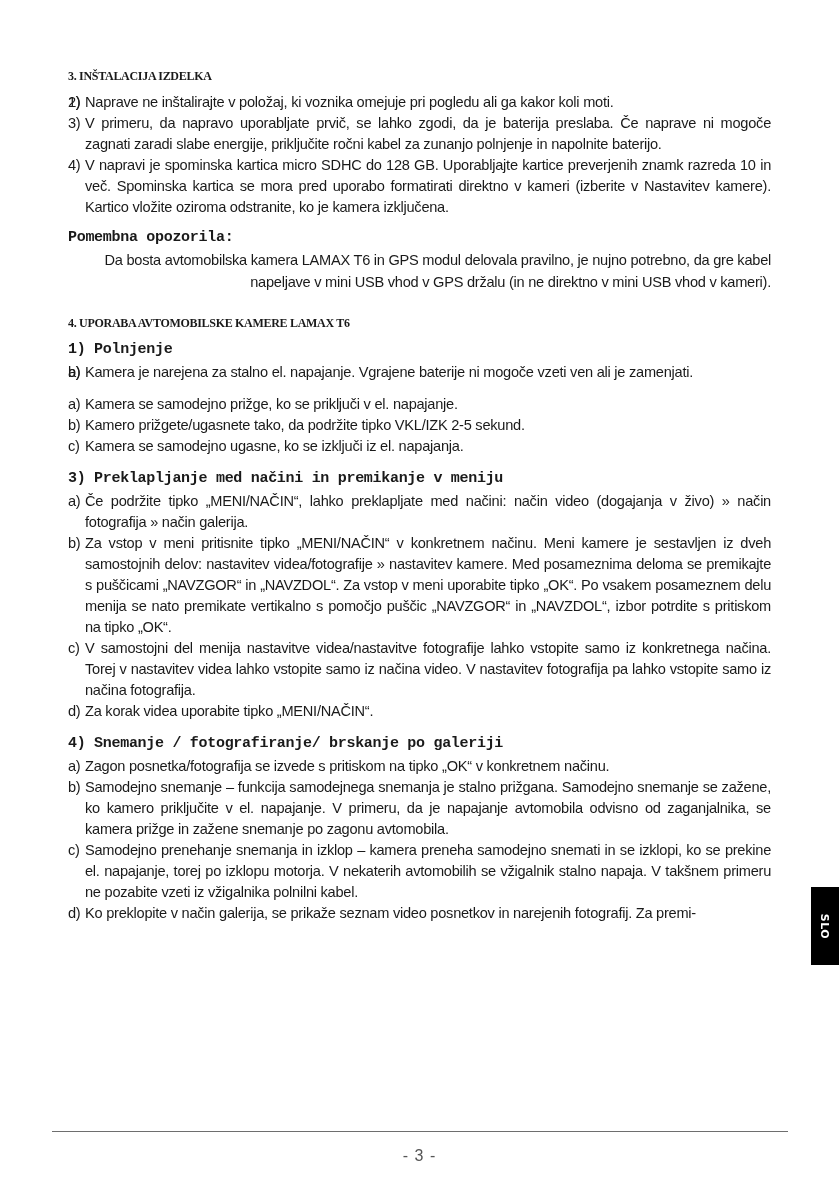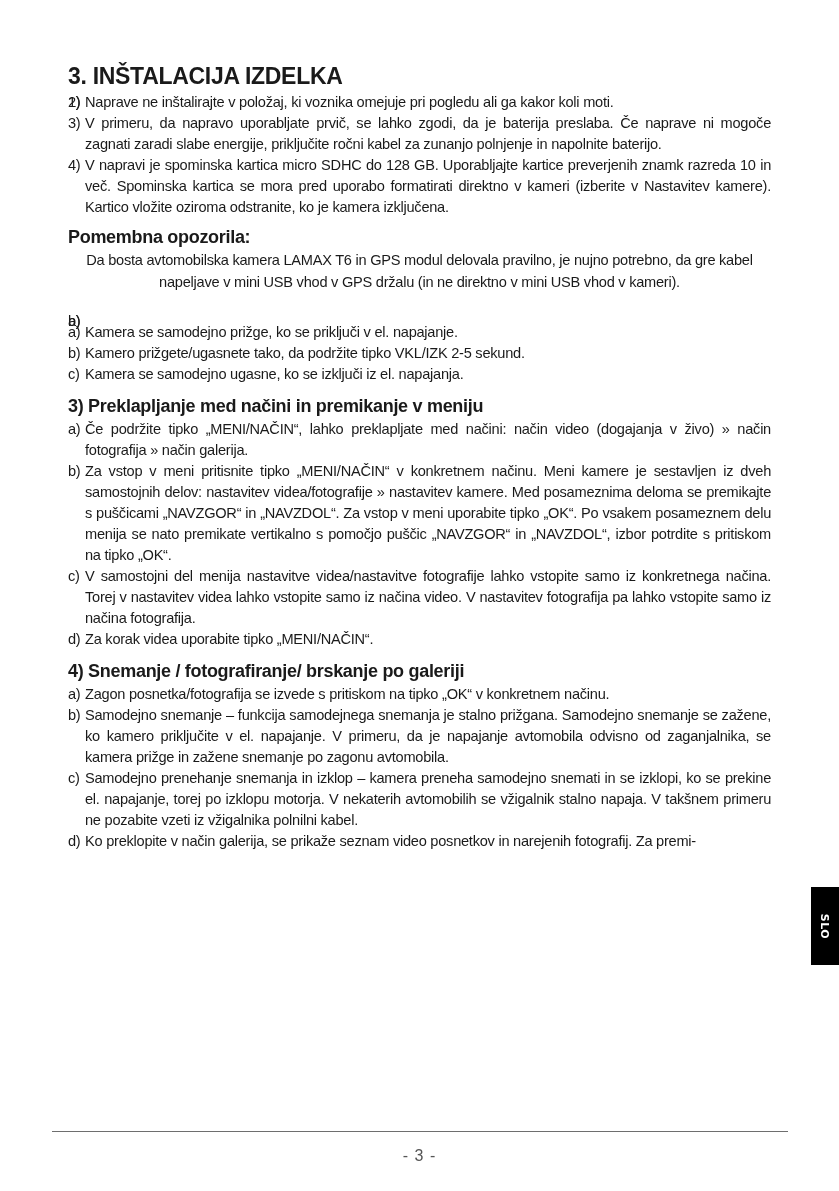--- a/index.html
+++ b/index.html
@@ -2,36 +2,36 @@
 <html><head>
 <meta charset="utf-8">
 <style>
   html, body { margin: 0; padding: 0; background: #ffffff; }
   body {
     width: 839px; height: 1191px; position: relative; overflow: hidden;
     font-family: "Liberation Sans", sans-serif; color: #1a1a1a;
   }
   .page { position: absolute; left: 68px; top: 64px; width: 703px; }
   .h1 {
-    font-family: Liberation Sans, sans-serif; font-weight: bold;
-    font-size: 23px; letter-spacing: -0.3px; margin: 0 0 4px 0; line-height: 24px;
+    font-family: Liberation Serif, serif; font-weight: bold;
+    font-size: 12px; letter-spacing: -0.3px; margin: 0 0 4px 0; line-height: 24px;
   }
   .h2 {
-    font-family: Liberation Sans, sans-serif; font-weight: bold;
-    font-size: 18px; letter-spacing: -0.3px; margin: 0 0 2px 0; line-height: 21px;
+    font-family: Liberation Mono, monospace; font-weight: bold;
+    font-size: 15px; letter-spacing: -0.3px; margin: 0 0 2px 0; line-height: 21px;
   }
   .list { margin: 0; padding: 0; list-style: none; }
   .item {
     position: relative; padding-left: 17px;
     font-size: 14.6px; line-height: 21px; text-align: justify;
     letter-spacing: -0.25px;
   }
   .item.noj { text-align: left; }
   .item .marker { position: absolute; left: 0; top: 0; }
-  .para { font-size: 14.6px; line-height: 21.5px; text-align: center; letter-spacing: -0.25px; margin: 0; }
+  .para { font-size: 14.6px; line-height: 21.5px; text-align: right; letter-spacing: -0.25px; margin: 0; }
   .gap-s { height: 9px; }
   .gap-m { height: 11px; }
   .gap-l { height: 18px; }
   .footer-rule {
     position: absolute; left: 52px; top: 1131px; width: 736px; height: 0;
     border-top: 1px solid #6e6e6e;
   }
   .page-number {
     position: absolute; left: 0; width: 839px; top: 1147px; text-align: center;
     font-size: 16px; color: #555555; letter-spacing: 1px;
@@ -59,25 +59,27 @@
       <li class="item"><span class="marker">4)</span><span>V napravi je spominska kartica micro SDHC do 128 GB. Uporabljajte kartice preverjenih znamk razreda 10 in več. Spominska kartica se mora pred uporabo formatirati direktno v kameri (izberite v Nastavitev kamere). Kartico vložite oziroma odstranite, ko je kamera izključena.</span></li>
     </ol>
     <div class="gap-s"></div>
     <h2 class="h2">Pomembna opozorila:</h2>
     <p class="para">Da bosta avtomobilska kamera LAMAX T6 in GPS modul delovala pravilno, je nujno potrebno, da gre kabel napeljave v mini USB vhod v GPS držalu (in ne direktno v mini USB vhod v kameri).</p>
   </div>
 
   <div class="gap-l"></div>
 
   <div>
+    <h1 class="h1">4. UPORABA AVTOMOBILSKE KAMERE LAMAX T6</h1>
 
     <div>
+      <h2 class="h2">1) Polnjenje</h2>
       <ol class="list">
         <li class="item noj"><span class="marker">a)</span></li>
-        <li class="item noj"><span class="marker">b)</span></li>
+        <li class="item noj"><span class="marker">b)</span><span>Kamera je narejena za stalno el. napajanje. Vgrajene baterije ni mogoče vzeti ven ali je zamenjati.</span></li>
       </ol>
     </div>
 
     <div class="gap-m"></div>
 
     <div>
       <ol class="list">
         <li class="item noj"><span class="marker">a)</span><span>Kamera se samodejno prižge, ko se priključi v el. napajanje.</span></li>
         <li class="item noj"><span class="marker">b)</span><span>Kamero prižgete/ugasnete tako, da podržite tipko VKL/IZK 2-5 sekund.</span></li>
         <li class="item noj"><span class="marker">c)</span><span>Kamera se samodejno ugasne, ko se izključi iz el. napajanja.</span></li>

